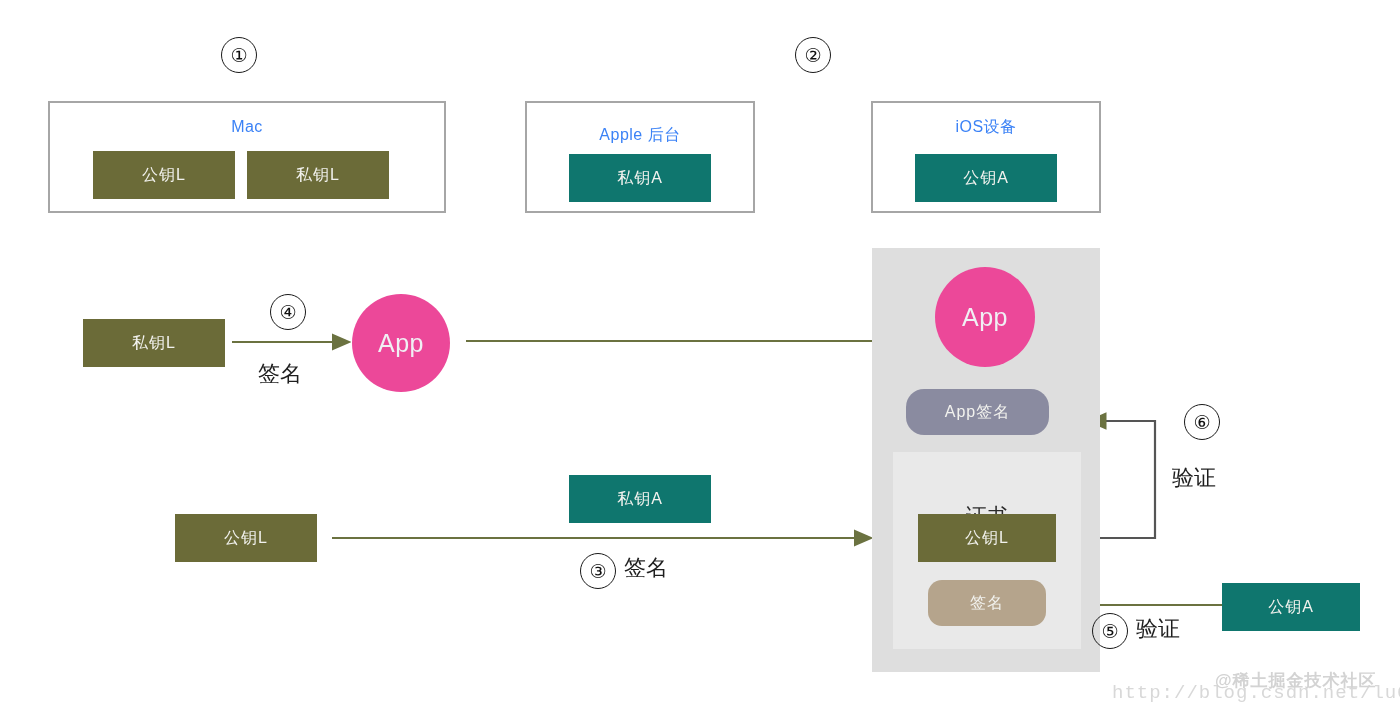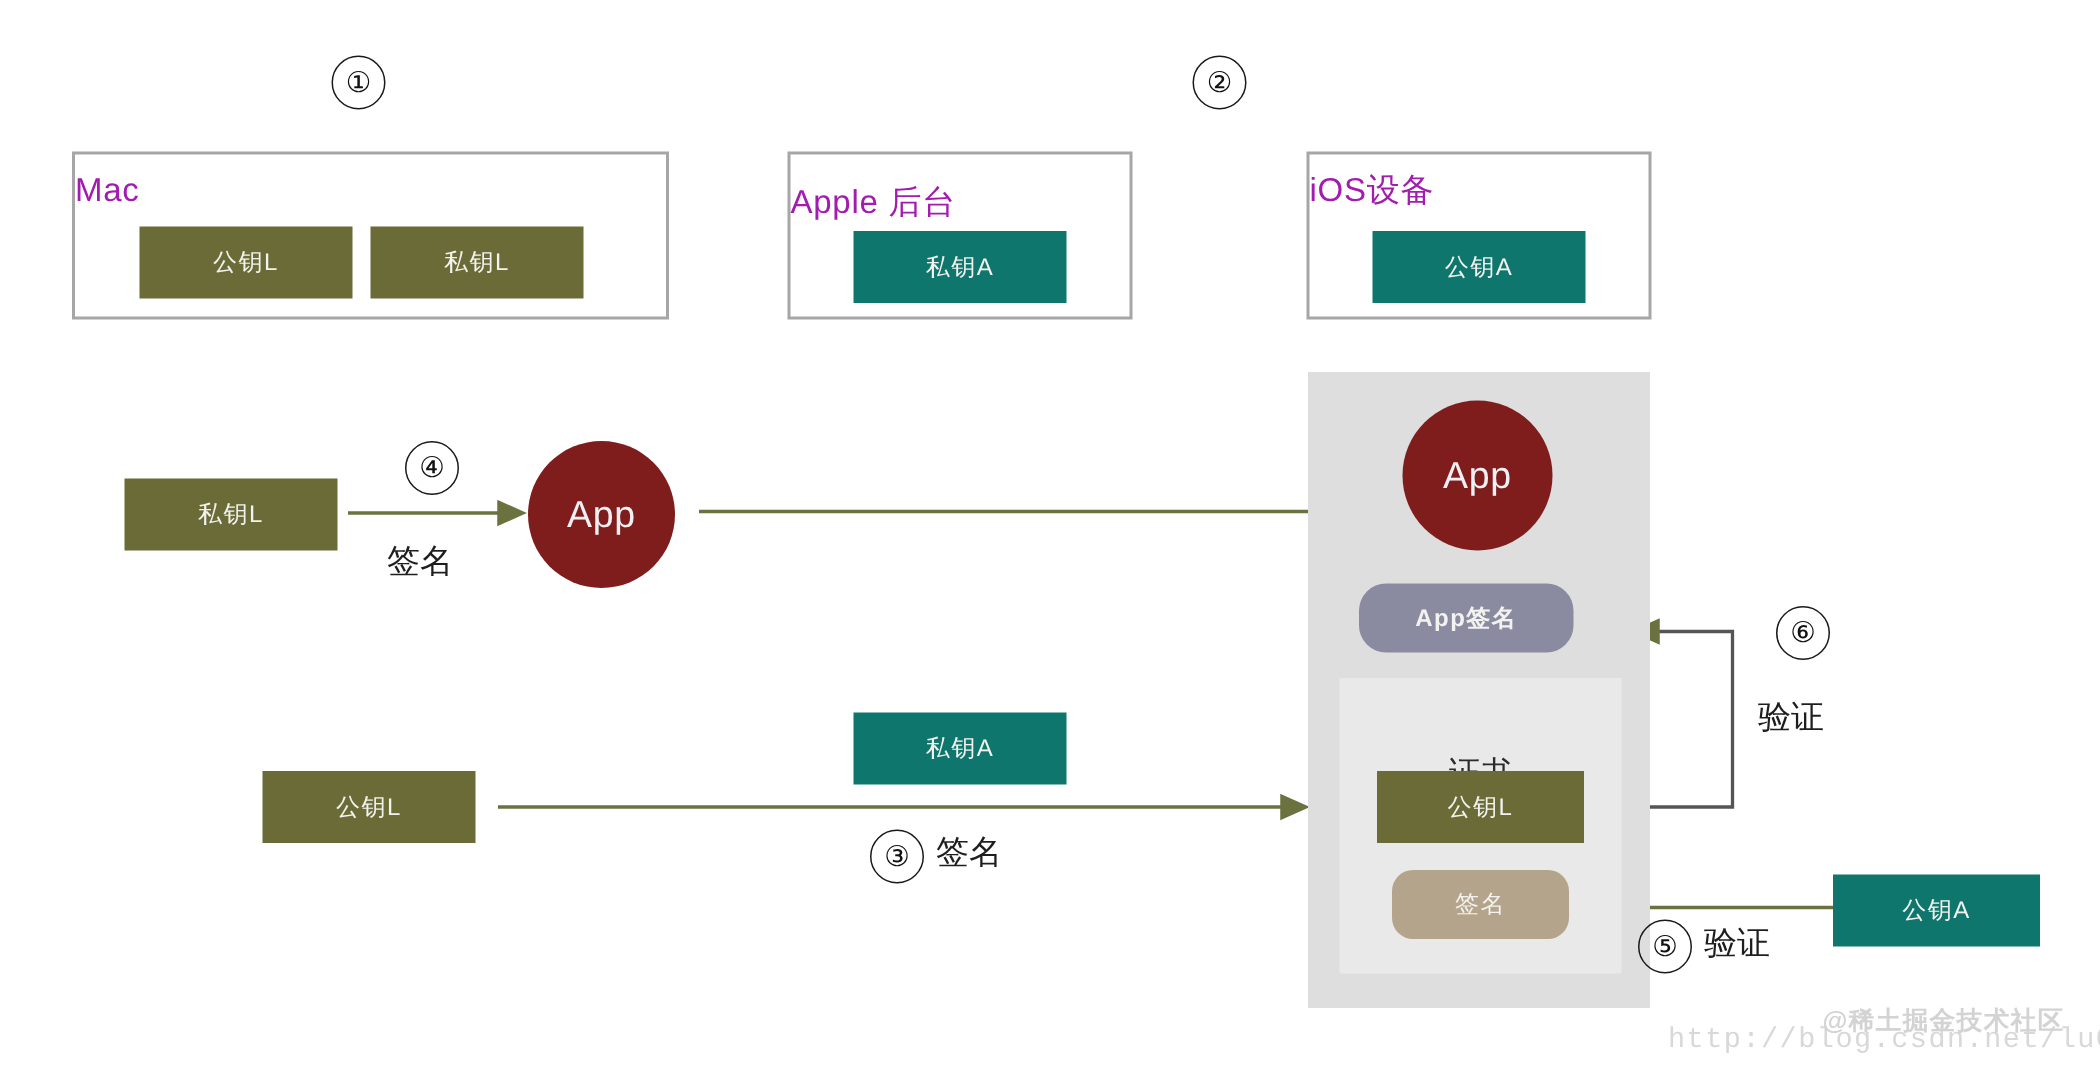--- a/index.html
+++ b/index.html
@@ -23,23 +23,23 @@
   .abs { position: absolute; box-sizing: border-box; }
 
   
   .panel {
     border: 2px solid #a6a6a6;
     background: #ffffff;
   }
   .panel-title {
     position: absolute;
     left: 0; right: 0;
-    text-align: left;
-    color: #a21caf;
-    font-size: 22px;
+    text-align: center;
+    color: #3b82f6;
+    font-size: 16px;
     line-height: 26px;
     letter-spacing: 0.5px;
   }
 
   
   .chip {
     position: absolute;
     display: flex;
     align-items: center;
     justify-content: center;
@@ -50,21 +50,21 @@
   }
   .chip-olive { background: #6b6b38; }
   .chip-teal  { background: #0f766e; }
   .chip-tan   { background: #b5a48c; border-radius: 14px; }
   .chip-lilac { background: #8a8ba0; border-radius: 18px; }
 
   
   .circle {
     position: absolute;
     border-radius: 50%;
-    background: #7f1d1d;
+    background: #ec4899;
     display: flex;
     align-items: center;
     justify-content: center;
     color: #f0f0f4;
     font-size: 25px;
     letter-spacing: 0.5px;
   }
 
   
   .device-body { background: #dedede; }
@@ -196,21 +196,21 @@
 
   <div class="chip chip-teal" style="left:569px; top:475px; width:142px; height:48px;">私钥A</div>
 
   <div class="step" style="left:580px; top:553px;">③</div>
   <div class="caption" style="left:624px; top:555px;">签名</div>
 
   <div class="abs device-body" style="left:872px; top:248px; width:228px; height:424px;"></div>
 
   <div class="circle" style="left:935px; top:267px; width:100px; height:100px;">App</div>
 
-  <div class="chip chip-lilac" style="left:906px; top:389px; width:143px; height:46px;font-weight:bold;">App签名</div>
+  <div class="chip chip-lilac" style="left:906px; top:389px; width:143px; height:46px;">App签名</div>
 
   <div class="abs cert-box" style="left:893px; top:452px; width:188px; height:197px;">
     <div class="cert-title" style="top:12px;">证书</div>
   </div>
   <div class="chip chip-olive" style="left:918px; top:514px; width:138px; height:48px;">公钥L</div>
   <div class="chip chip-tan" style="left:928px; top:580px; width:118px; height:46px;">签名</div>
 
   <div class="step" style="left:1184px; top:404px;">⑥</div>
   <div class="caption" style="left:1172px; top:465px;">验证</div>
 

